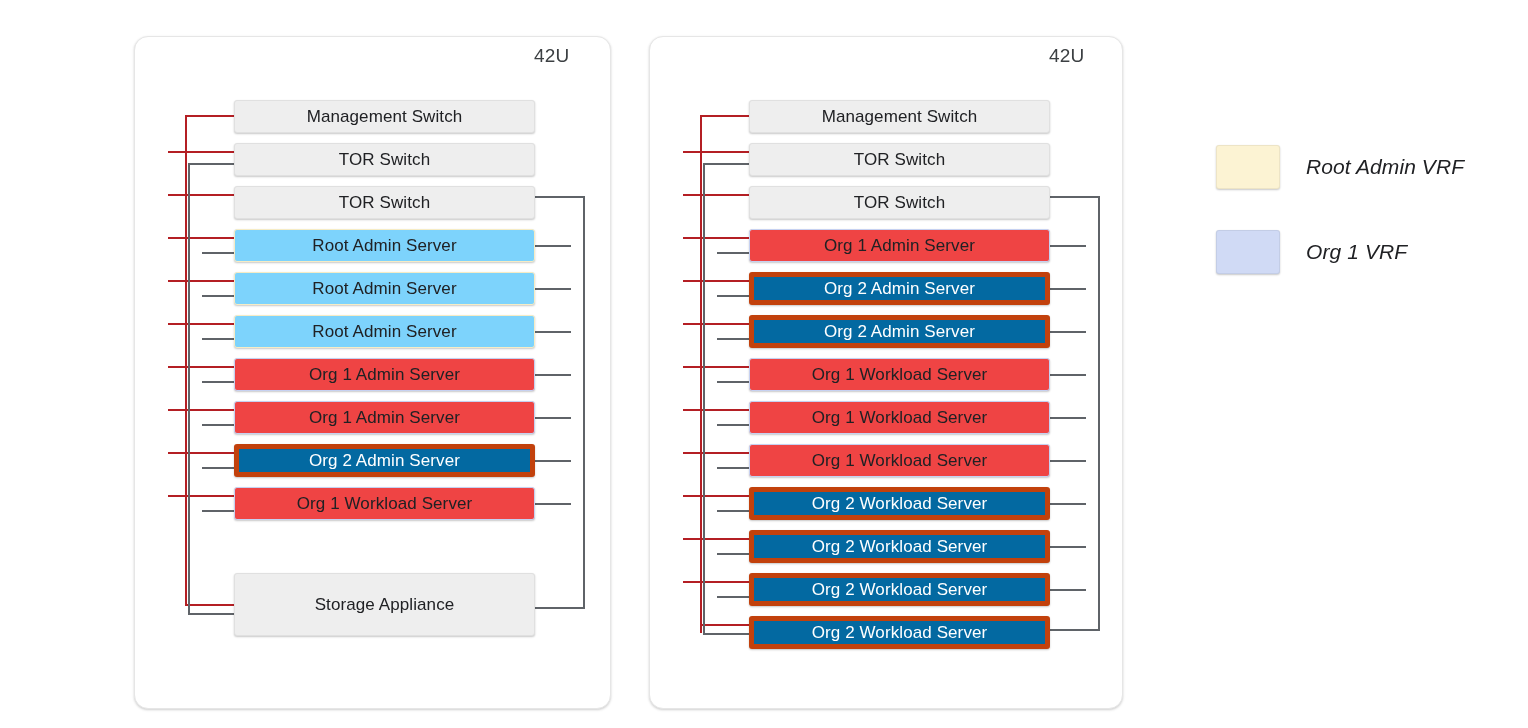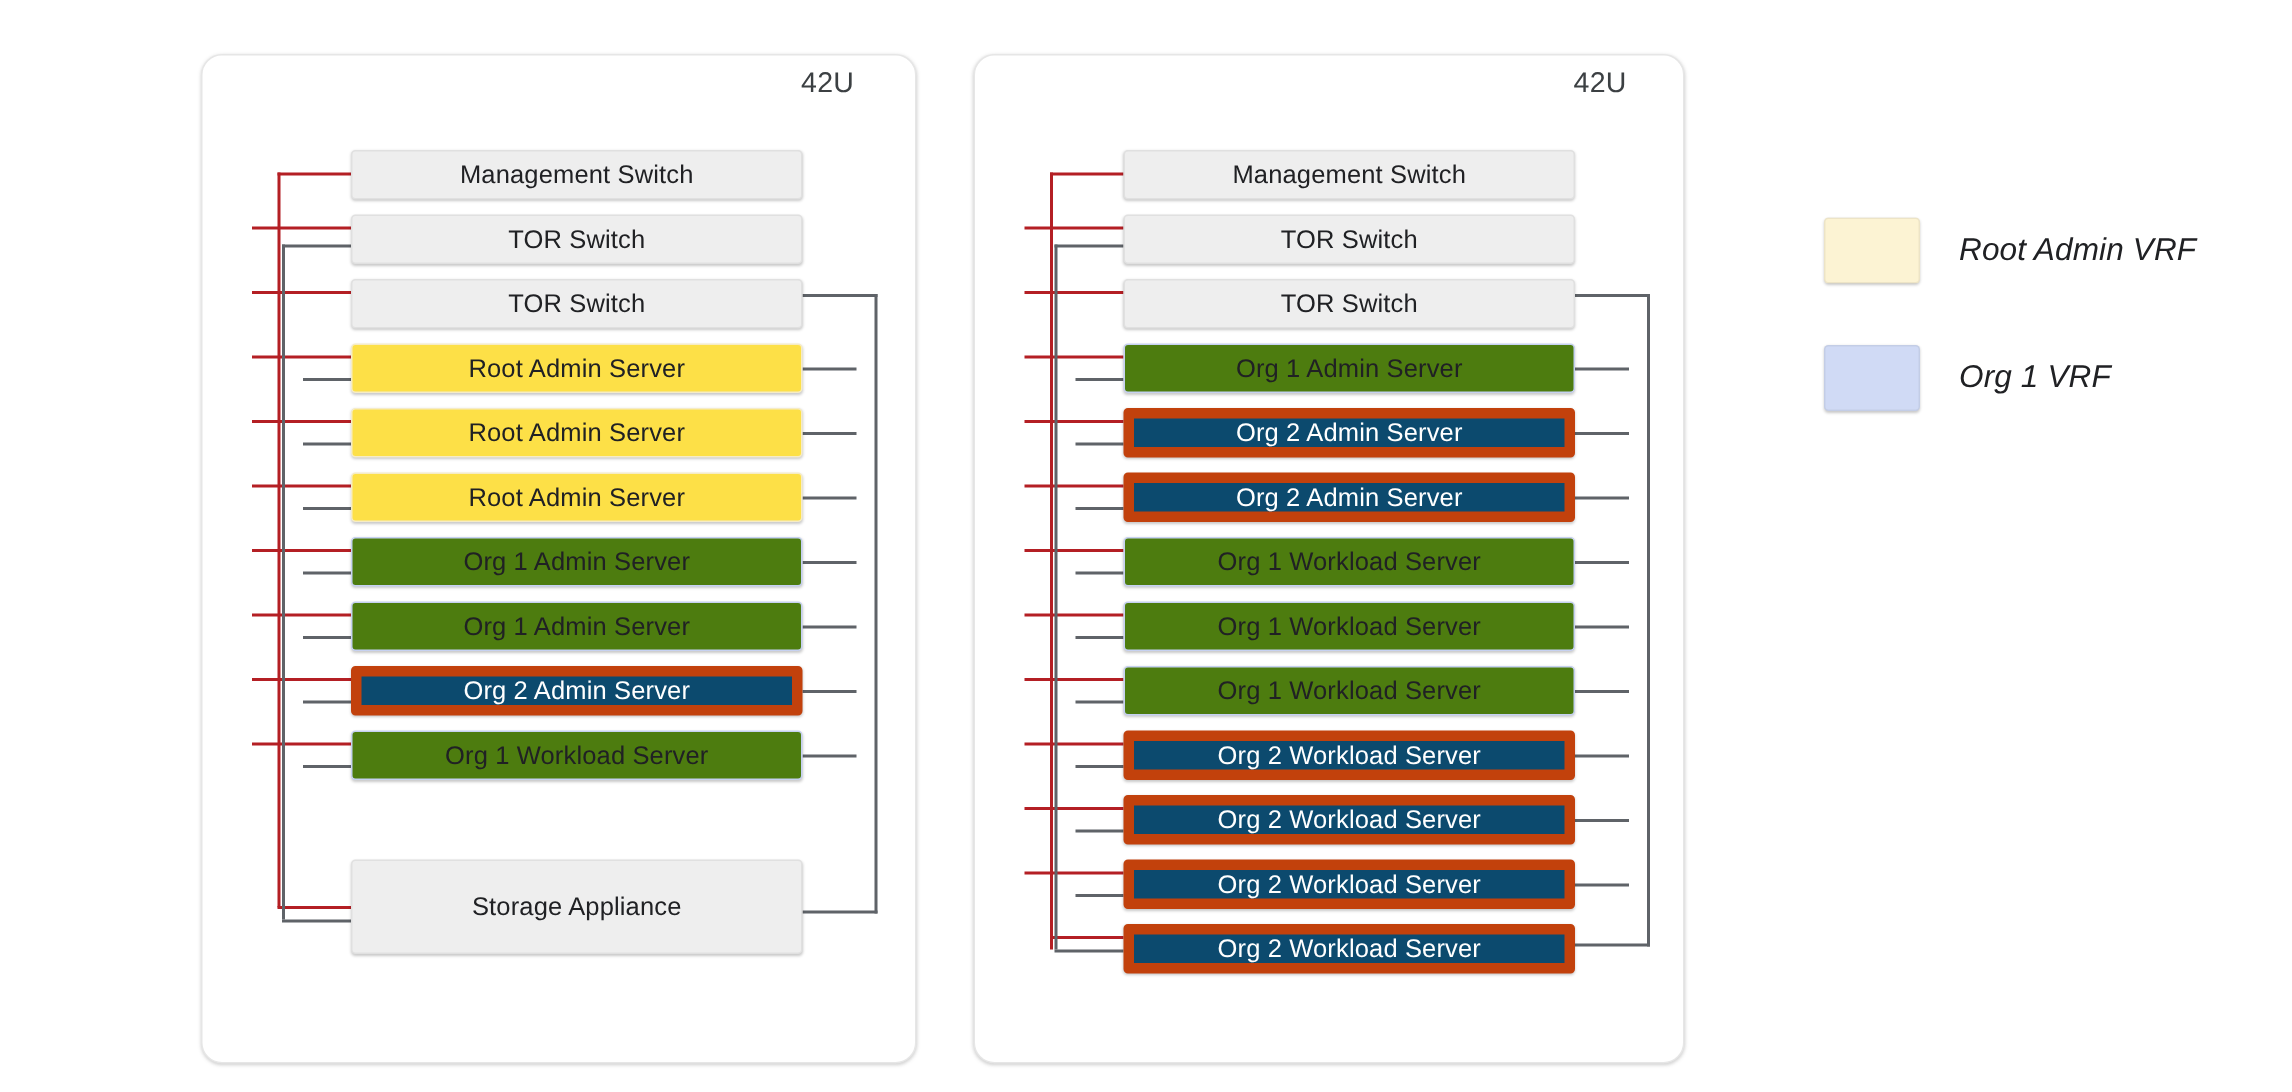--- a/index.html
+++ b/index.html
@@ -40,23 +40,23 @@
     border-radius: 3px;
     display: flex;
     align-items: center;
     justify-content: center;
     font-size: 17px;
     letter-spacing: 0.1px;
     white-space: nowrap;
     box-shadow: 0 1px 2px rgba(0,0,0,0.22);
   }
   .u-grey  { background: #eeeeee; color: #202124; border: 1px solid #e0e0e0; }
-  .u-root  { background: #fde047; color: #202124; border: 1px solid #f6ecc5; justify-content: center; }
-  .u-org1  { background: #4d7c0f; color: #202124; border: 1px solid #c6d1f1; align-items: center; }
-  .u-org2  { background: #0c4a6e; color: #ffffff; border: 7px solid #c2410c; }
+  .u-root  { background: #7dd3fc; color: #202124; border: 1px solid #f6ecc5; justify-content: center; }
+  .u-org1  { background: #ef4444; color: #202124; border: 1px solid #c6d1f1; align-items: center; }
+  .u-org2  { background: #0369a1; color: #ffffff; border: 5px solid #c2410c; }
 
   
   .wire {
     position: absolute;
   }
   .wire-red   { background: #b41f24; }
   .wire-grey  { background: #5f6368; }
 
   
   .legend { position: absolute; font-style: italic; }

